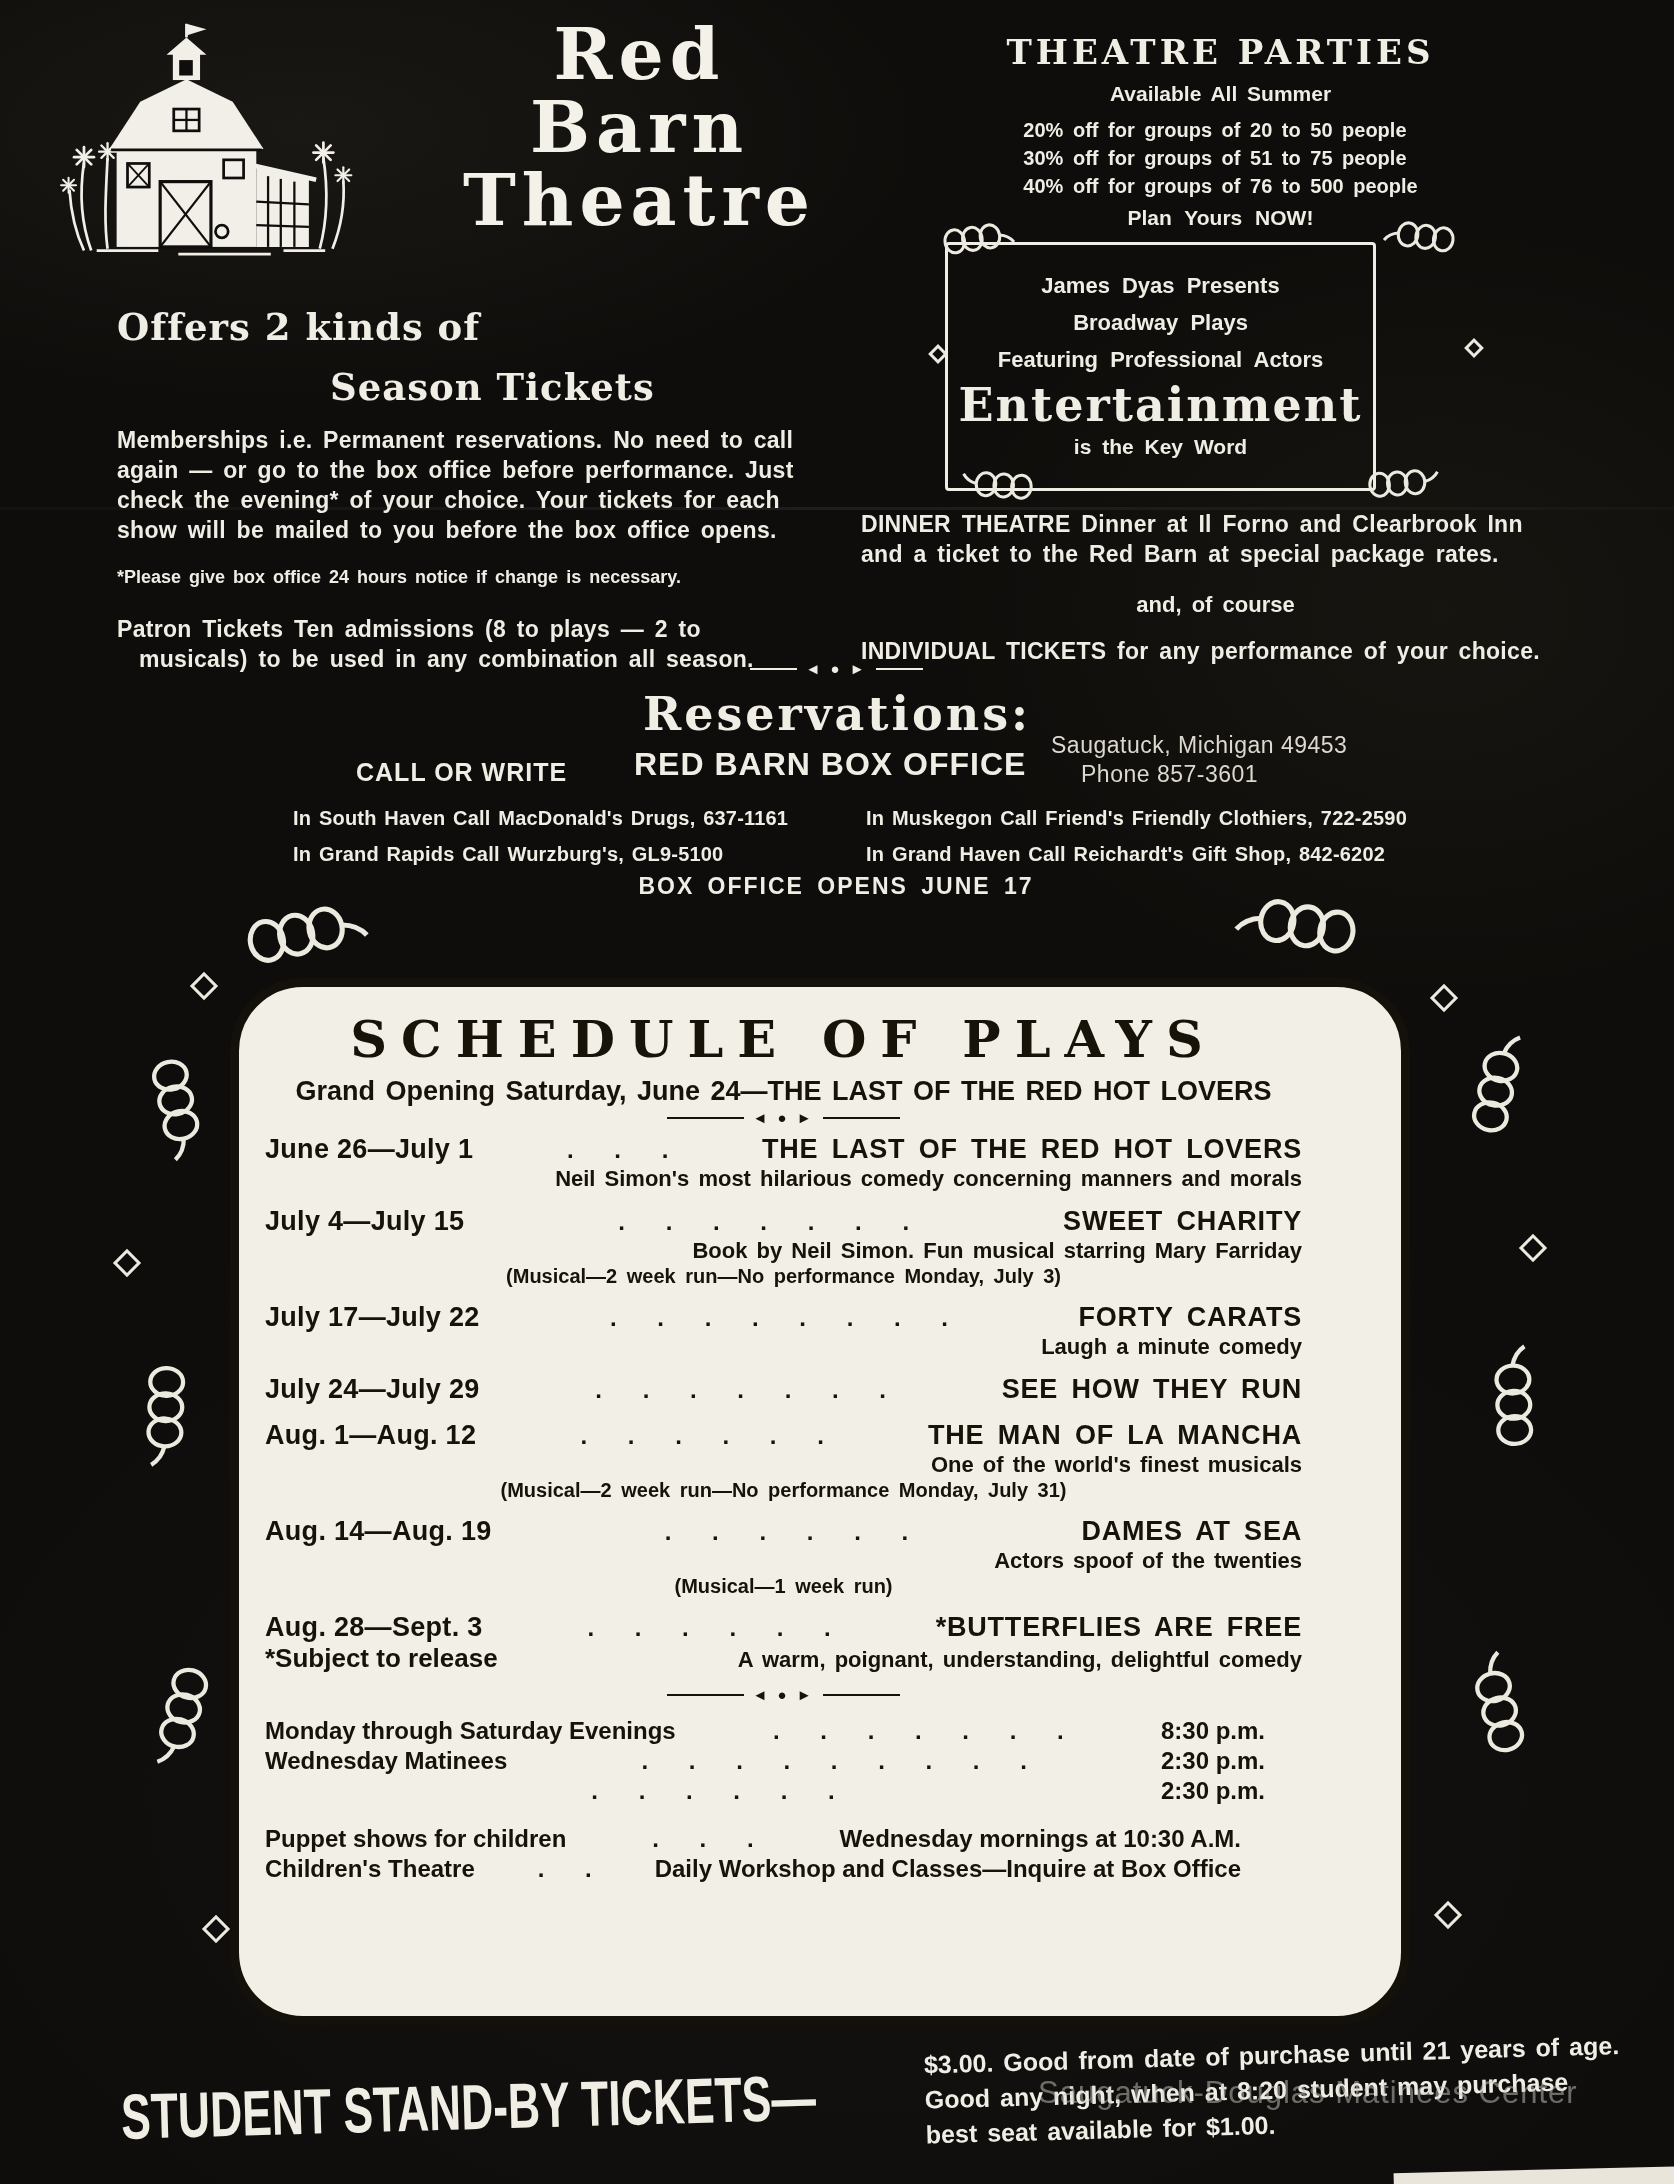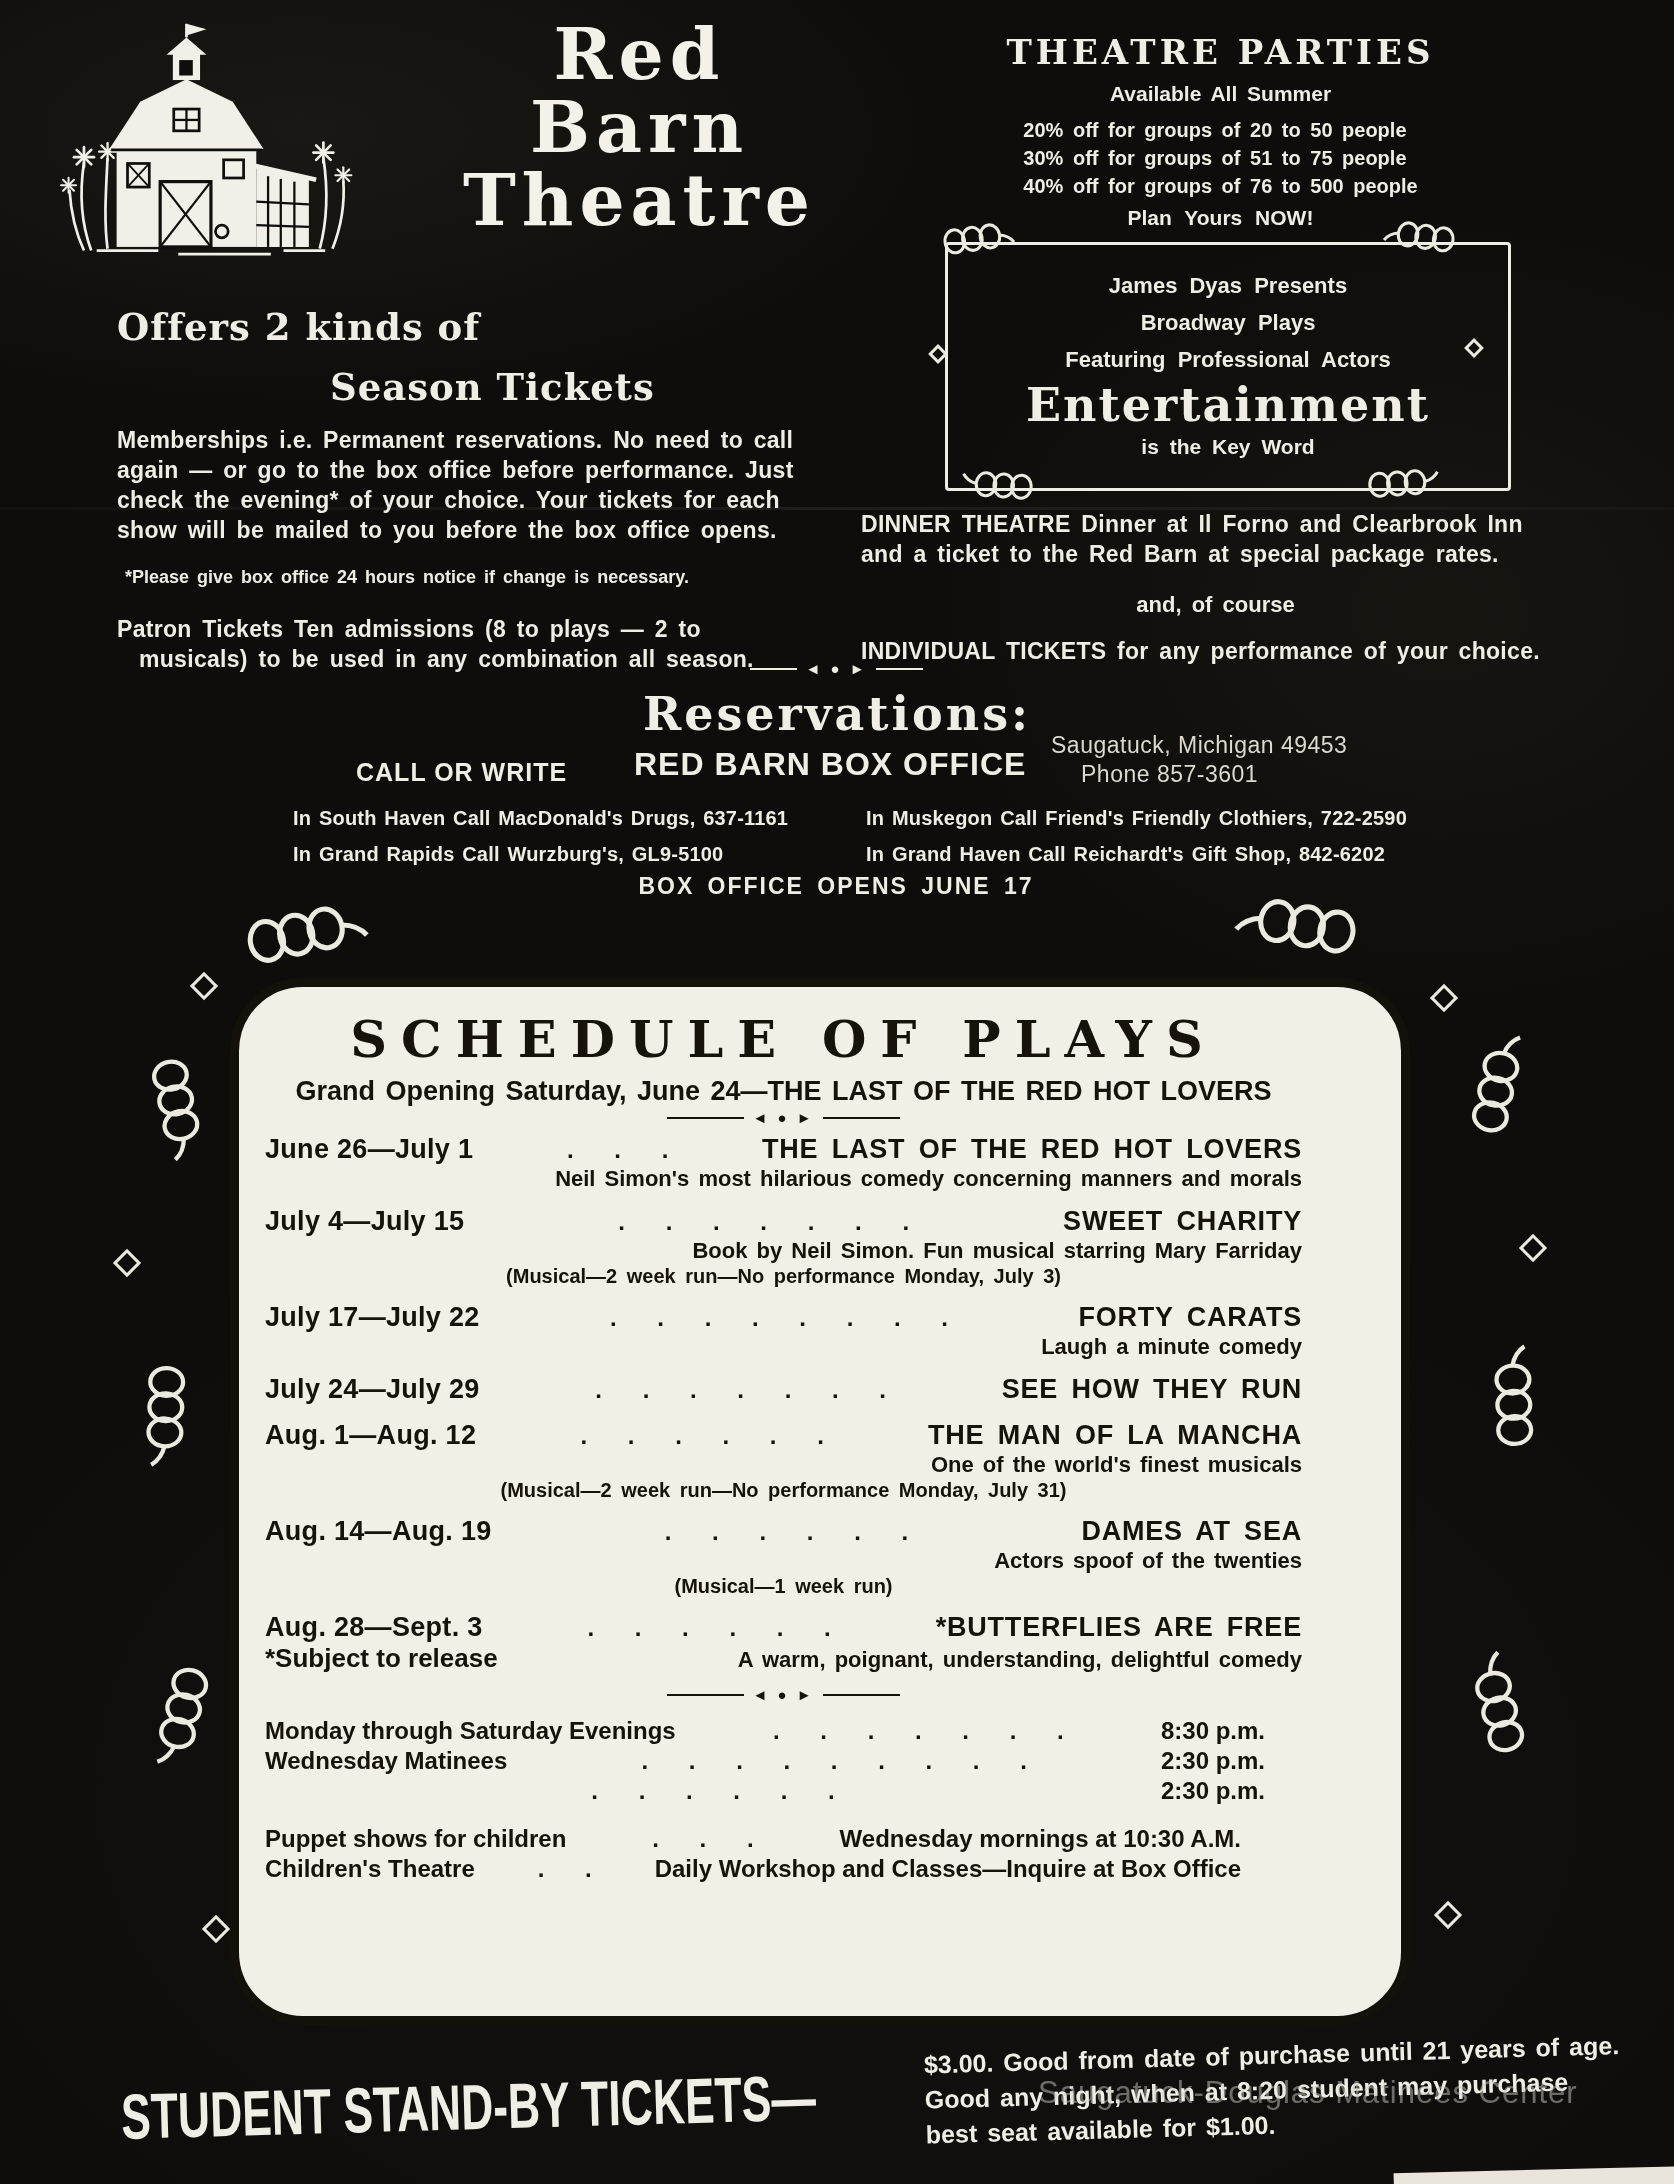--- a/index.html
+++ b/index.html
@@ -24,24 +24,24 @@
   .tp-sub{font-weight:bold;font-size:21px;margin-top:10px;word-spacing:4px}
   .tp-disc{display:inline-block;text-align:left;font-weight:bold;font-size:20px;
     line-height:28px;margin-top:10px;word-spacing:4px}
   .tp-cta{font-weight:bold;font-size:21px;margin-top:6px;word-spacing:7px}
 
   .season{position:absolute;left:117px;top:305px;width:693px}
   .season h2{font-weight:bold;font-size:37px;line-height:44px;letter-spacing:1px}
   .season h2.l2{margin-left:213px;margin-top:16px}
   .para{font-weight:bold;font-size:23px;line-height:30px;letter-spacing:0.3px;word-spacing:4px}
   .season .memberships{margin-top:16px;width:683px}
-  .season .note{margin-top:22px;font-size:18px;font-weight:bold;margin-left:8px;word-spacing:3px}
+  .season .note{margin-top:22px;font-size:18px;font-weight:bold;word-spacing:3px}
   .season .patron{margin-top:26px;width:673px;padding-left:22px;text-indent:-22px}
 
-  .presents{position:absolute;left:945px;top:242px;width:566px;height:249px;
+  .presents{position:absolute;left:945px;top:242px;width:431px;height:249px;
     border:3px solid #efede4;border-radius:4px;text-align:center;padding-top:22px}
   .presents .pl{font-weight:bold;font-size:22px;line-height:37px;word-spacing:6px}
   .presents .ent{font-weight:bold;font-size:46px;line-height:51px;margin-top:2px;letter-spacing:2px}
   .presents .key{font-weight:bold;font-size:21px;margin-top:4px;word-spacing:5px}
 
   .dinner{position:absolute;left:861px;top:509px;width:709px}
   .andof{position:absolute;left:861px;top:592px;width:709px;text-align:center;
     font-weight:bold;font-size:22px;word-spacing:4px}
   .indiv{position:absolute;left:861px;top:636px;width:713px}
 

